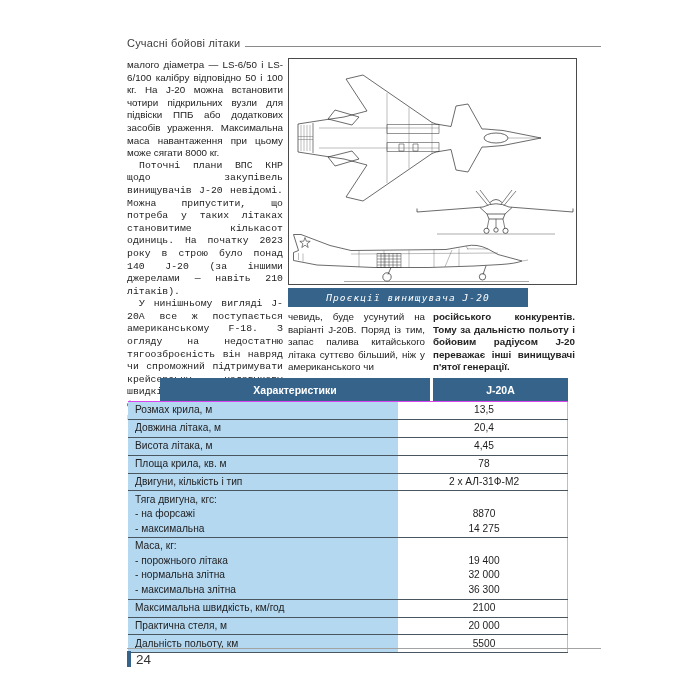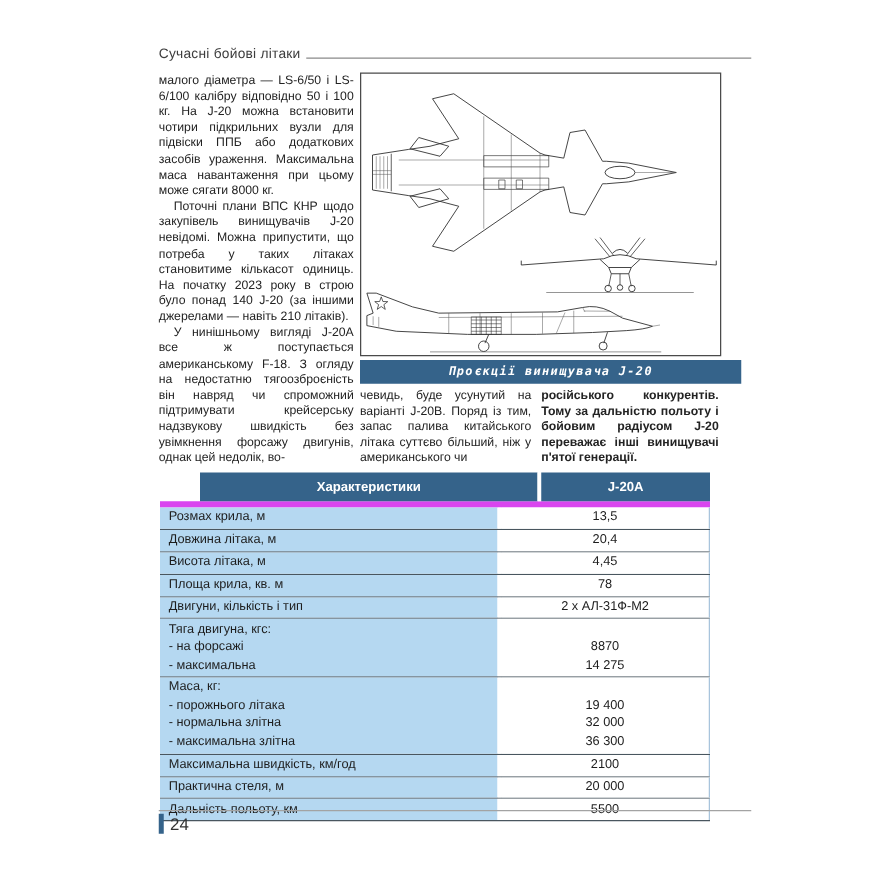--- a/index.html
+++ b/index.html
@@ -7,36 +7,36 @@
     position:relative;width:700px;height:700px;background:#ffffff;
     font-family:"Liberation Sans",sans-serif;color:#222;overflow:hidden;
   }
   
   .header{position:absolute;left:127px;top:37px;width:474px;display:flex;align-items:flex-end;}
   .header-title{font-size:11px;color:#3d3d3d;white-space:nowrap;letter-spacing:.2px;}
   .header-rule{flex:1;border-bottom:1px solid #8a8a8a;margin:0 0 2px 5px;}
   
   .left-col{position:absolute;left:127px;top:59px;width:156px;font-size:9.8px;line-height:12.6px;text-align:justify;color:#232323;}
   .left-col p{margin:0;}
-  .left-col p.indent{text-indent:12px;}
+  .left-col p.indent{text-indent:12px;font-family:Liberation Mono, monospace;}
   
   .figure-box{position:absolute;left:288px;top:58px;width:287px;height:225px;margin:0;border:1px solid #4a4a4a;background:#fff;}
   .figure-box svg{display:block;width:100%;height:100%;}
   .caption-bar{
-    position:absolute;left:288px;top:288px;width:305px;height:19px;
+    position:absolute;left:288px;top:288px;width:240px;height:19px;
     background:var(--accent,#35638a);color:#fff;
     display:flex;align-items:center;justify-content:center;
     font-family:"DejaVu Sans Mono",monospace;font-style:italic;
-    font-size:9.5px;letter-spacing:1.1px;font-weight:bold;
+    font-size:9.5px;letter-spacing:1.1px;
   }
   .mid-col{position:absolute;left:288px;top:311px;width:137px;font-size:9.8px;line-height:12.6px;text-align:justify;color:#232323;}
   .right-col{position:absolute;left:433px;top:311px;width:142px;font-size:9.8px;line-height:12.6px;text-align:justify;color:#232323;font-weight:bold;}
   
   .spec-table{position:absolute;left:128px;top:378px;width:440px;font-size:10.2px;}
-  .t-header{display:flex;height:23px;border-bottom:5px solid #d946ef;padding-left:32px;}
+  .t-header{display:flex;height:23px;border-bottom:1px solid #d946ef;padding-left:32px;}
   .th-cell{background:var(--accent,#35638a);color:#fff;font-weight:bold;font-size:10.5px;display:flex;align-items:center;justify-content:center;}
   .th-label{width:270px;}
   .th-value{flex:1;}
   .t-gap{width:3px;background:#fff;}
   .t-row{display:flex;border-bottom:1px solid #49565f;}
   .t-cell{padding:1.2px 0;}
   .t-label{width:270px;background:var(--row-blue,#b5d8f1);box-sizing:border-box;padding-left:7px;padding-right:4px;color:#1d1d1d;}
   .t-value{flex:1;background:#fff;text-align:center;color:#1d1d1d;border-right:1px solid #a8c4dc;}
   .t-line{line-height:14.5px;white-space:nowrap;}
   

